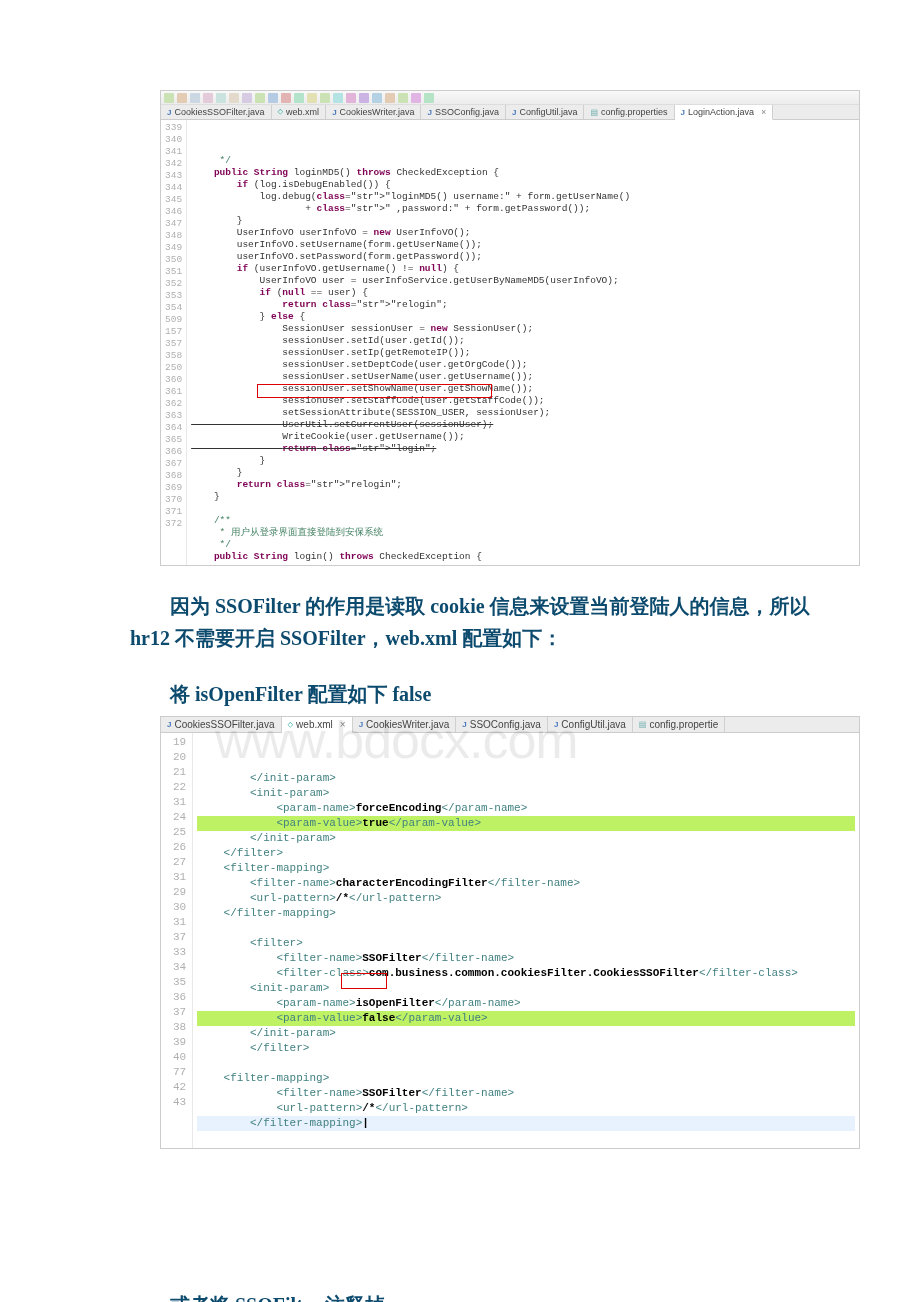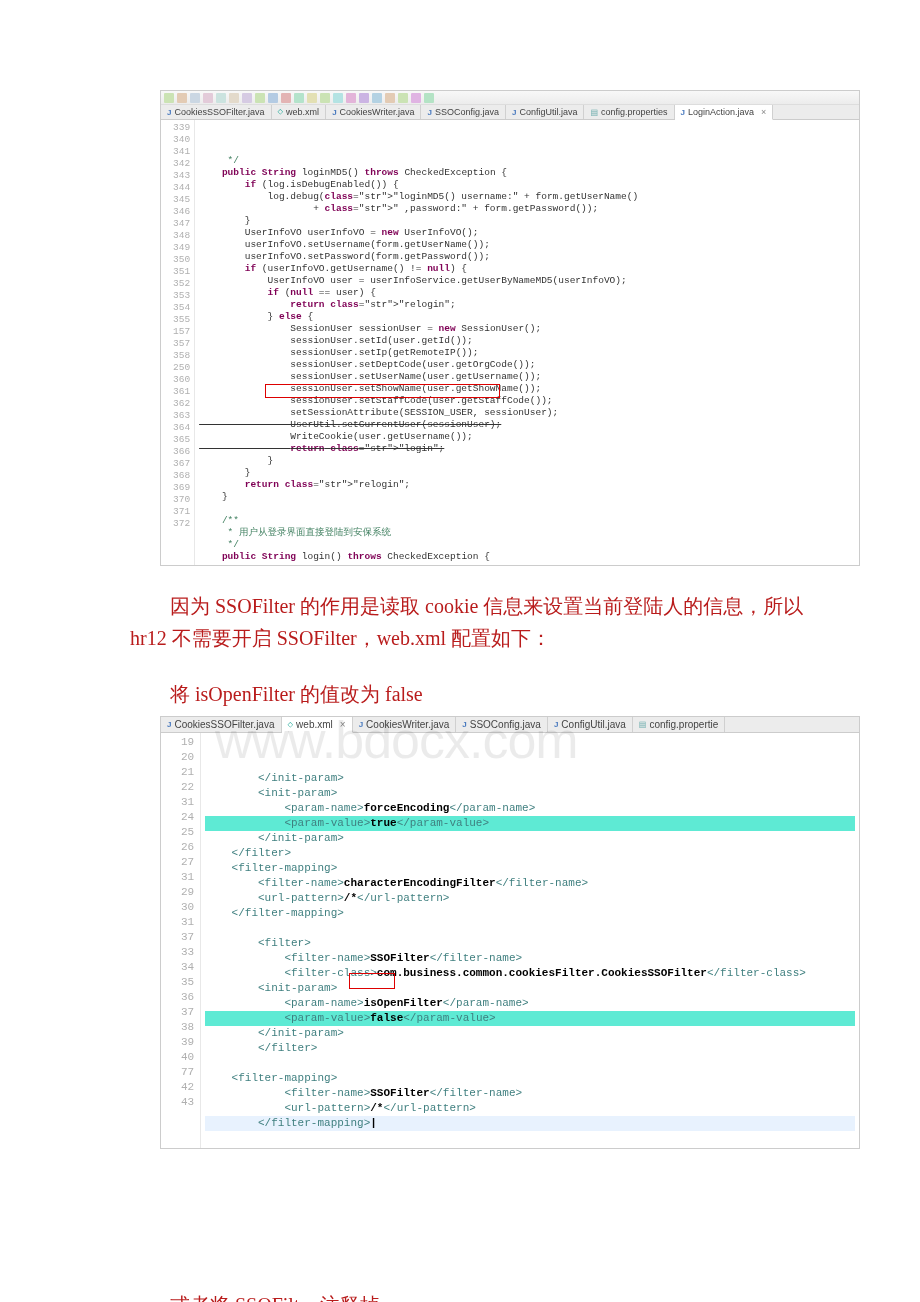--- a/index.html
+++ b/index.html
@@ -69,21 +69,20 @@
   }
   .gutter {
     background: #fff;
     border-right: 1px solid #e8e8e8;
     padding: 2px 4px 2px 4px;
     text-align: right;
     font-family: Consolas, "Courier New", monospace;
     font-size: 9.5px;
     color: #b0b0b0;
     user-select: none;
-    margin-left: 8px;
   }
   .gutter div { height: 12px; line-height: 12px; }
   .code {
     flex: 1;
     font-family: Consolas, "Courier New", monospace;
     font-size: 9.5px;
     padding: 2px 4px;
     white-space: pre;
     color: #333;
     position: relative;
@@ -98,32 +97,33 @@
     pointer-events: none;
   }
   .code2 { font-size: 11px; }
   .code2 div { height: 15px; line-height: 15px; }
   .gutter2 {
     font-size: 11px;
     padding: 2px 6px 2px 12px;
   }
   .gutter2 div { height: 15px; line-height: 15px; }
   .green-line {
-    background: #5eead4;
+    background: #bef264;
   }
   .caret-line {
     background: #e8f2fe;
   }
   
   .paragraph {
     font-size: 20px;
     line-height: 1.6;
-    color: #b91c1c;
+    color: #0c4a6e;
     margin: 24px 0 6px 0;
     padding: 0 100px 0 130px;
+    font-weight: bold;
   }
   .paragraph.indent { text-indent: 2em; }
   .watermark {
     position: absolute;
     font-family: Arial, sans-serif;
     font-size: 52px;
     font-weight: normal;
     color: rgba(0,0,0,0.08);
     letter-spacing: -1px;
     pointer-events: none;
@@ -199,21 +199,21 @@
         <div>345</div>
         <div>346</div>
         <div>347</div>
         <div>348</div>
         <div>349</div>
         <div>350</div>
         <div>351</div>
         <div>352</div>
         <div>353</div>
         <div>354</div>
-        <div>355</div>
+        <div>509</div>
         <div>157</div>
         <div>357</div>
         <div>358</div>
         <div>250</div>
         <div>360</div>
         <div>361</div>
         <div>362</div>
         <div>363</div>
         <div>364</div>
         <div>365</div>
@@ -226,21 +226,21 @@
         <div>372</div>
       </div>
     <div class="code" id="code1">
       <div class="redbox" id="redbox1" style="top: 264px; left: 70px; width: 235px; height: 14px;"></div>
     <div><span class="cmt">     */</span></div><div>    <span class="kw">public</span> <span class="kw">String</span> loginMD5() <span class="kw">throws</span> CheckedException {</div><div>        <span class="kw">if</span> (log.isDebugEnabled()) {</div><div>            log.debug(<span <span="" class="kw">class</span>="str"&gt;"loginMD5() username:" + form.getUserName()</div><div>                    + <span <span="" class="kw">class</span>="str"&gt;" ,password:" + form.getPassword());</div><div>        }</div><div>        UserInfoVO userInfoVO = <span class="kw">new</span> UserInfoVO();</div><div>        userInfoVO.setUsername(form.getUserName());</div><div>        userInfoVO.setPassword(form.getPassword());</div><div>        <span class="kw">if</span> (userInfoVO.getUsername() != <span class="kw">null</span>) {</div><div>            UserInfoVO user = userInfoService.getUserByNameMD5(userInfoVO);</div><div>            <span class="kw">if</span> (<span class="kw">null</span> == user) {</div><div>                <span class="kw">return</span> <span <span="" class="kw">class</span>="str"&gt;"relogin";</div><div>            } <span class="kw">else</span> {</div><div>                SessionUser sessionUser = <span class="kw">new</span> SessionUser();</div><div>                sessionUser.setId(user.getId());</div><div>                sessionUser.setIp(getRemoteIP());</div><div>                sessionUser.setDeptCode(user.getOrgCode());</div><div>                sessionUser.setUserName(user.getUsername());</div><div>                sessionUser.setShowName(user.getShowName());</div><div>                sessionUser.setStaffCode(user.getStaffCode());</div><div>                setSessionAttribute(SESSION_USER, sessionUser);</div><div style="text-decoration: line-through;">                UserUtil.setCurrentUser(sessionUser);</div><div>                WriteCookie(user.getUsername());</div><div style="text-decoration: line-through;">                <span class="kw">return</span> <span <span="" class="kw">class</span>="str"&gt;"login";</div><div>            }</div><div>        }</div><div>        <span class="kw">return</span> <span <span="" class="kw">class</span>="str"&gt;"relogin";</div><div>    }</div><div></div><div><span class="cmt">    /**</span></div><div><span class="cmt">     * 用户从登录界面直接登陆到安保系统</span></div><div><span class="cmt">     */</span></div><div>    <span class="kw">public</span> <span class="kw">String</span> login() <span class="kw">throws</span> CheckedException {</div></div>
   </div>
 </div>
 
 <p class="paragraph" style="text-indent:2em;">因为 SSOFilter 的作用是读取 cookie 信息来设置当前登陆人的信息，所以 hr12 不需要开启 SSOFilter，web.xml 配置如下：</p>
 
-<p class="paragraph indent">将 isOpenFilter 的值改为 false</p>
+<p class="paragraph indent">将 isOpenFilter 配置如下 false</p>
 
 <div style="position:relative;">
   <div class="watermark" style="top:-6px; left:215px;">www.bdocx.com</div>
   <div class="ide-block block2">
     <div class="tabbar" style="font-size:10px;">
       <div class="tab">
           <span class="jicon">J</span>
           <span>CookiesSSOFilter.java</span>
         </div>
       <div class="tab active">

